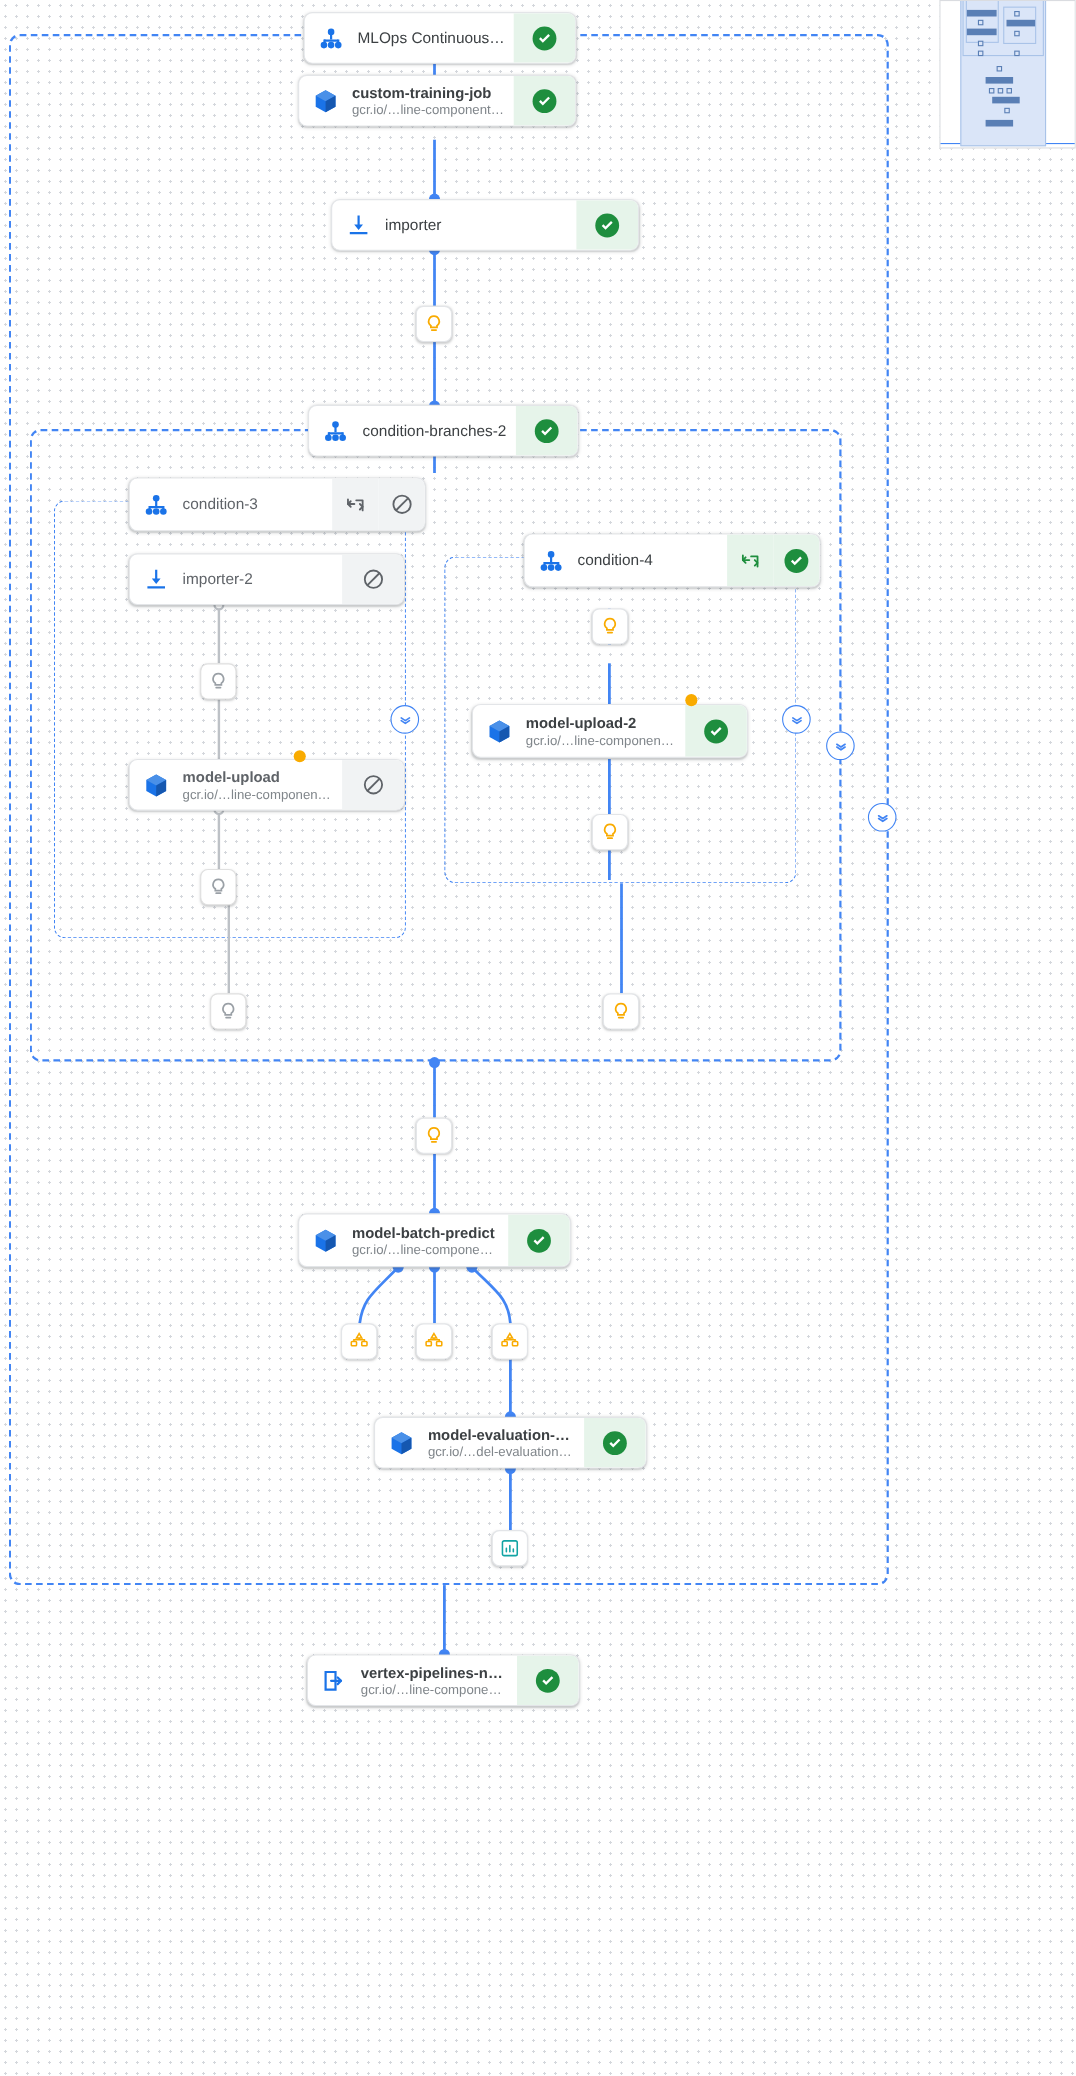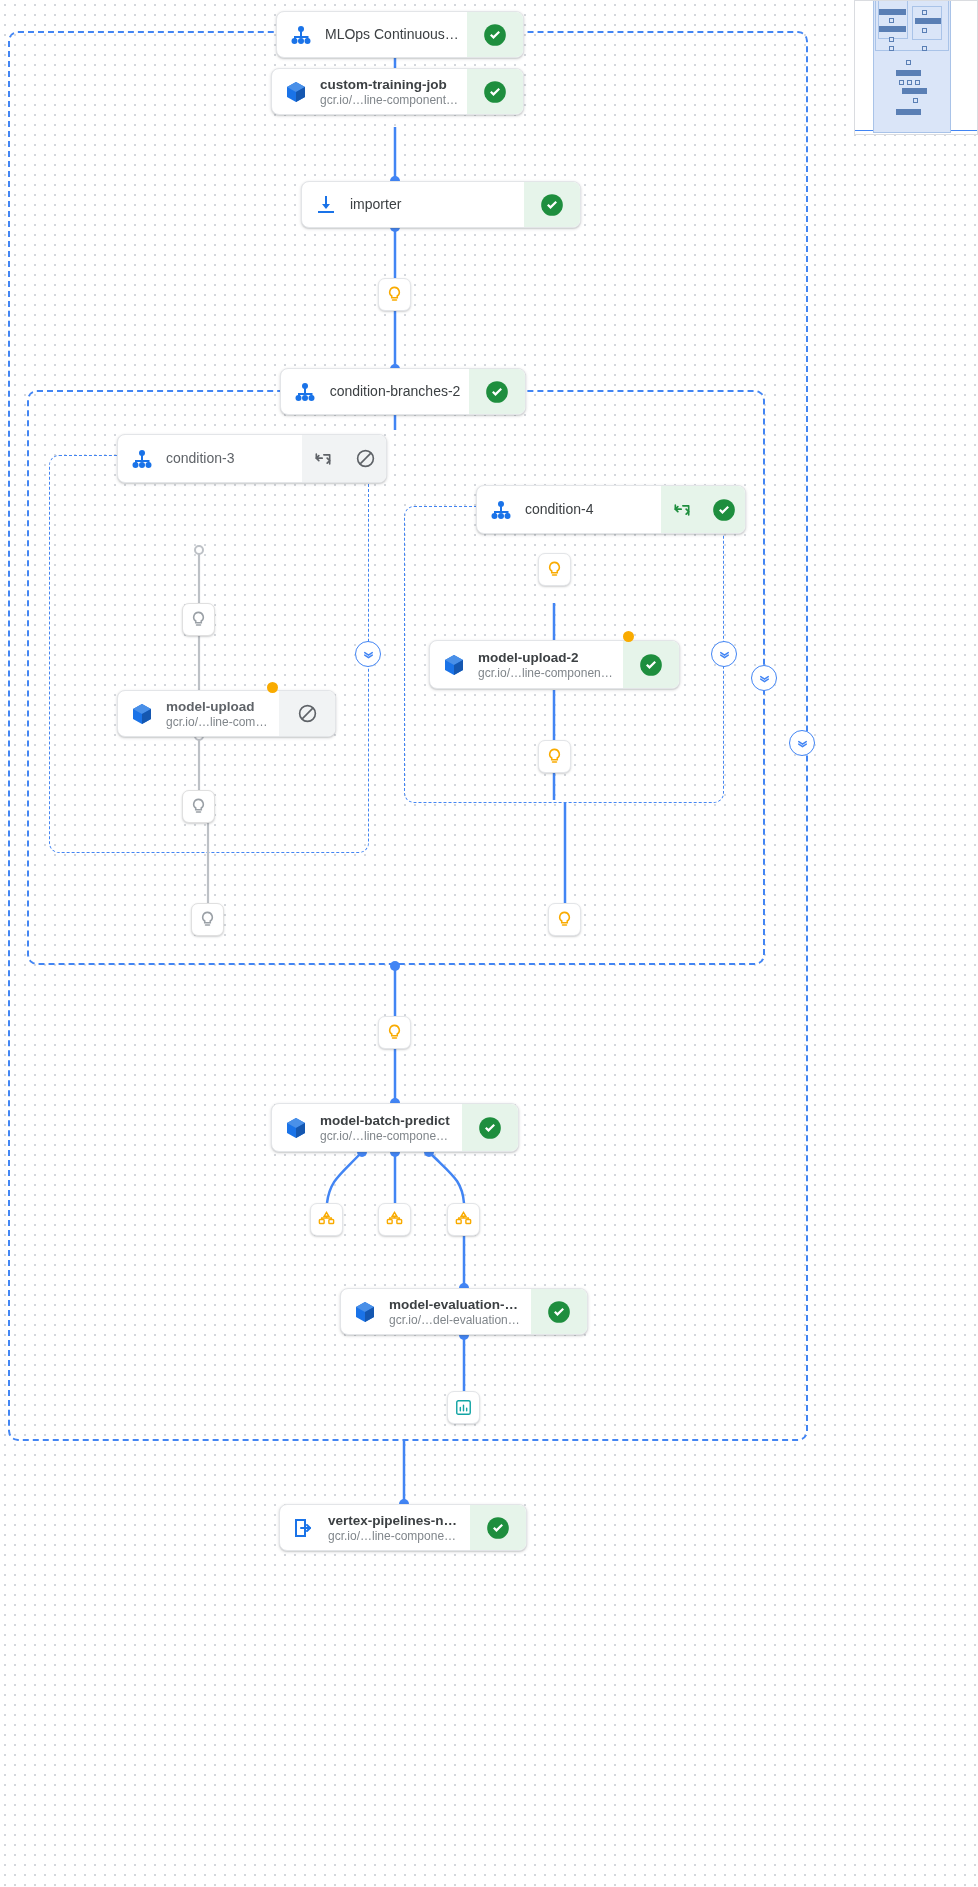--- a/index.html
+++ b/index.html
@@ -286,29 +286,46 @@
       </div>
       <div class="half greybg">
         <svg width="21" height="21" viewBox="0 0 24 24" fill="none" stroke="#5f6368" stroke-width="1.9">
           <circle cx="12" cy="12" r="9"></circle>
             <path d="M5.6 18.4 18.4 5.6"></path>
         </svg>
       </div>
     </div>
   </div>
 
+  <div class="node single dim" style="left:72px;top:503px;width:251px;height:47px;">
+    <div class="ic">
+      <svg width="24" height="24" viewBox="0 0 24 24" fill="#1a73e8">
+        <path d="M11 3h2v8h3l-4 5-4-5h3z"></path>
+          <path d="M4 18h16v2H4z"></path>
+      </svg>
+    </div>
+    <div class="body">
+      <div class="title">importer-2</div>
+    </div>
+    <div class="status grey">
+      <svg width="21" height="21" viewBox="0 0 24 24" fill="none" stroke="#5f6368" stroke-width="1.9">
+        <circle cx="12" cy="12" r="9"></circle>
+          <path d="M5.6 18.4 18.4 5.6"></path>
+      </svg>
+    </div>
+  </div>
 
   <div class="chip grey" style="left:182px;top:603px;">
     <svg width="19" height="19" viewBox="0 0 24 24" fill="none" stroke="#9aa0a6" stroke-width="2">
       <path d="M12 3a6 6 0 0 0-3.5 10.9V16h7v-2.1A6 6 0 0 0 12 3z"></path>
       <path d="M9.5 19h5" stroke-linecap="round"></path>
     </svg>
   </div>
 
-  <div class="node dim" style="left:72px;top:690px;width:219px;height:47px;justify-content:center;">
+  <div class="node dim" style="left:72px;top:690px;width:251px;height:47px;justify-content:center;">
     <div class="ic">
       <svg width="24" height="24" viewBox="0 0 24 24">
         <path d="M12 2 3 7v10l9 5 9-5V7z" fill="#1a73e8"></path>
         <path d="M12 2 3 7l9 5 9-5z" fill="#4a90e8"></path>
         <path d="M12 12v10l9-5V7z" fill="#1557b0"></path>
       </svg>
     </div>
     <div class="body">
       <div class="title">model-upload</div>
       <div class="sub">gcr.io/…line-components:2.6.0</div>

